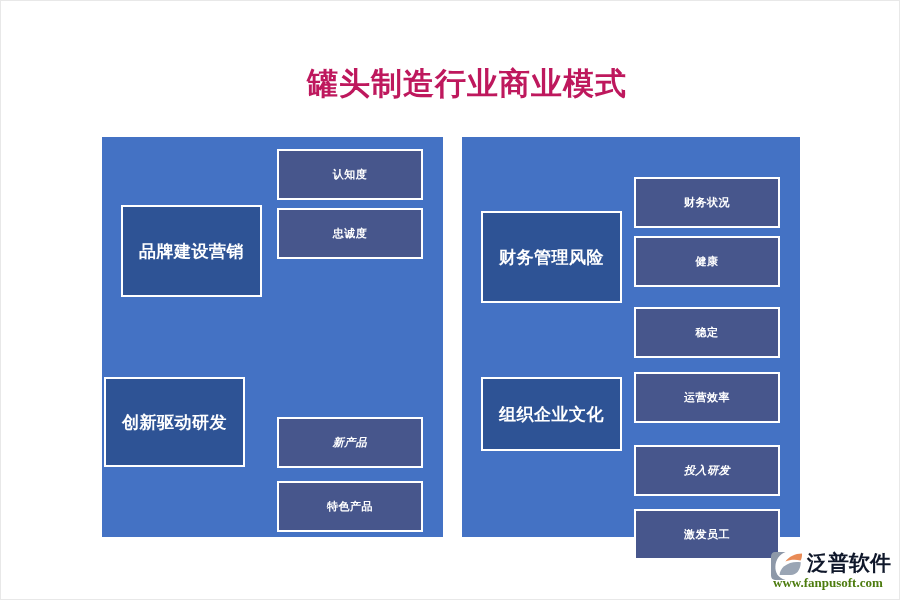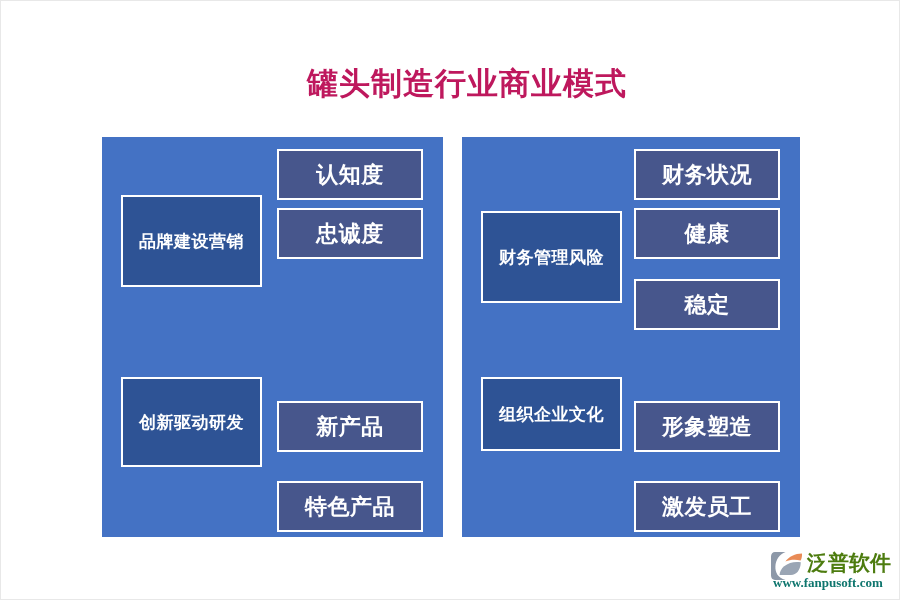--- a/index.html
+++ b/index.html
@@ -59,38 +59,38 @@
   .item-box {
     position: absolute;
     background: #47568c;
     border: 2px solid #ffffff;
     box-sizing: border-box;
     display: flex;
     align-items: center;
     justify-content: center;
     color: #ffffff;
     font-weight: bold;
-    font-size: 22px;
+    font-size: 11px;
     letter-spacing: 0.5px;
   }
 
   
-  .cat-l1 { left: 19px;  top: 58px;  width: 141px; height: 92px; }
-  .cat-l2 { left: 19px;  top: 240px; width: 141px; height: 90px; }
+  .cat-l1 { left: 19px;  top: 68px;  width: 141px; height: 92px; }
+  .cat-l2 { left: 2px;  top: 240px; width: 141px; height: 90px; }
   .cat-r1 { left: 19px;  top: 74px;  width: 141px; height: 92px; }
   .cat-r2 { left: 19px;  top: 240px; width: 141px; height: 74px; }
 
   .it-0 { top: 12px;  }
   .it-1 { top: 71px;  }
   .it-2 { top: 142px; }
   .it-3 { top: 207px; }
-  .it-4 { top: 264px; }
+  .it-4 { top: 280px; font-style: italic; }
   .it-5 { top: 344px; }
   .item-box { left: 175px; width: 146px; height: 51px; }
-  #panel-right .item-box { left: 172px; width: 146px; height: 51px; }
+  #panel-right .item-box { left: 172px; width: 146px; height: 51px; margin-top: 28px; }
 
   
   #logo {
     position: absolute;
     left: 770px;
     top: 548px;
     width: 122px;
     height: 42px;
   }
   #logo-mark {
@@ -99,31 +99,31 @@
     top: 2px;
     width: 34px;
     height: 30px;
   }
   #logo-cn {
     position: absolute;
     left: 36px;
     top: 0px;
     font-size: 21px;
     font-weight: bold;
-    color: #4d7c0f;
+    color: #0f172a;
     letter-spacing: 0px;
     font-family: "Liberation Serif", "DejaVu Serif", serif;
   }
   #logo-url {
     position: absolute;
     left: 2px;
     top: 26px;
     font-size: 13px;
     font-weight: bold;
-    color: #0f766e;
+    color: #4d7c0f;
     font-family: "Liberation Serif", "DejaVu Serif", serif;
     letter-spacing: 0px;
   }
 </style>
 </head>
 <body>
 
 <div id="canvas">
 
   <div id="page-title">罐头制造行业商业模式</div>
@@ -138,21 +138,22 @@
     <div class="item-box it-5">特色产品</div>
   </div>
 
   <div class="panel" id="panel-right">
     <div class="category-box cat-r1">财务管理风险</div>
     <div class="category-box cat-r2">组织企业文化</div>
 
     <div class="item-box it-0">财务状况</div>
     <div class="item-box it-1">健康</div>
     <div class="item-box it-2">稳定</div>
-    <div class="item-box it-4">形象塑造</div>
+    <div class="item-box it-3">运营效率</div>
+    <div class="item-box it-4">投入研发</div>
     <div class="item-box it-5">激发员工</div>
   </div>
 
   <div id="logo">
     <svg id="logo-mark" viewBox="0 0 34 30">
       <path d="M14.5 1 L4 1 C1.6 1 0 3 0 5.6 L0 24.6 C0 27.2 1.6 29 4 29 L14.5 29 C6.8 26.8 4.2 21.5 4.4 15.5 C4.6 8.6 8.6 3.4 14.5 1 Z" fill="#8d98a8"></path>
       <path d="M31 2.5 C24 2.5 18 5.5 14.4 10.5 C19 8.6 24.6 8.2 29.6 9.6 C30.8 7.4 31.2 4.8 31 2.5 Z" fill="#e98b56"></path>
       <path d="M29.8 11.3 C24 10.2 17.6 11.6 13.2 15.2 C10.4 17.5 8.8 20.6 8.5 24 L20 24 C25.4 24 29.4 19.5 29.8 11.3 Z" fill="#9aa5b4"></path>
     </svg>
     <div id="logo-cn">泛普软件</div>

